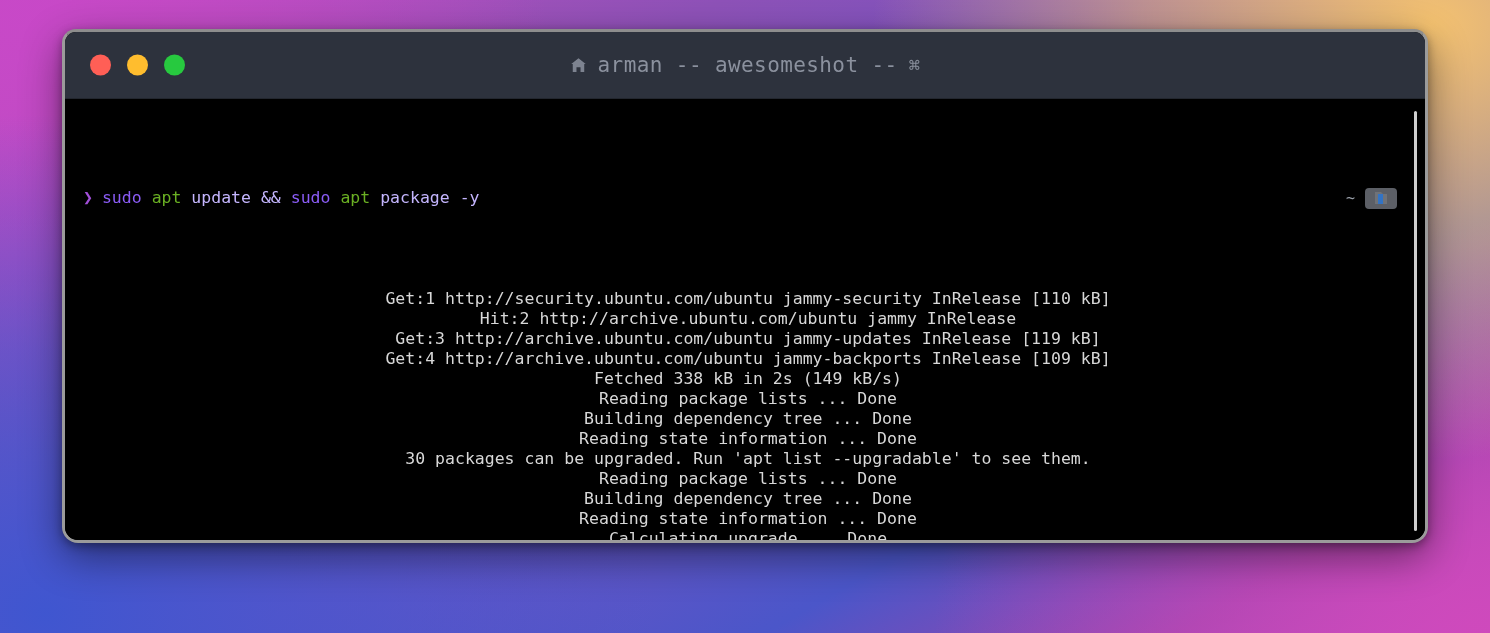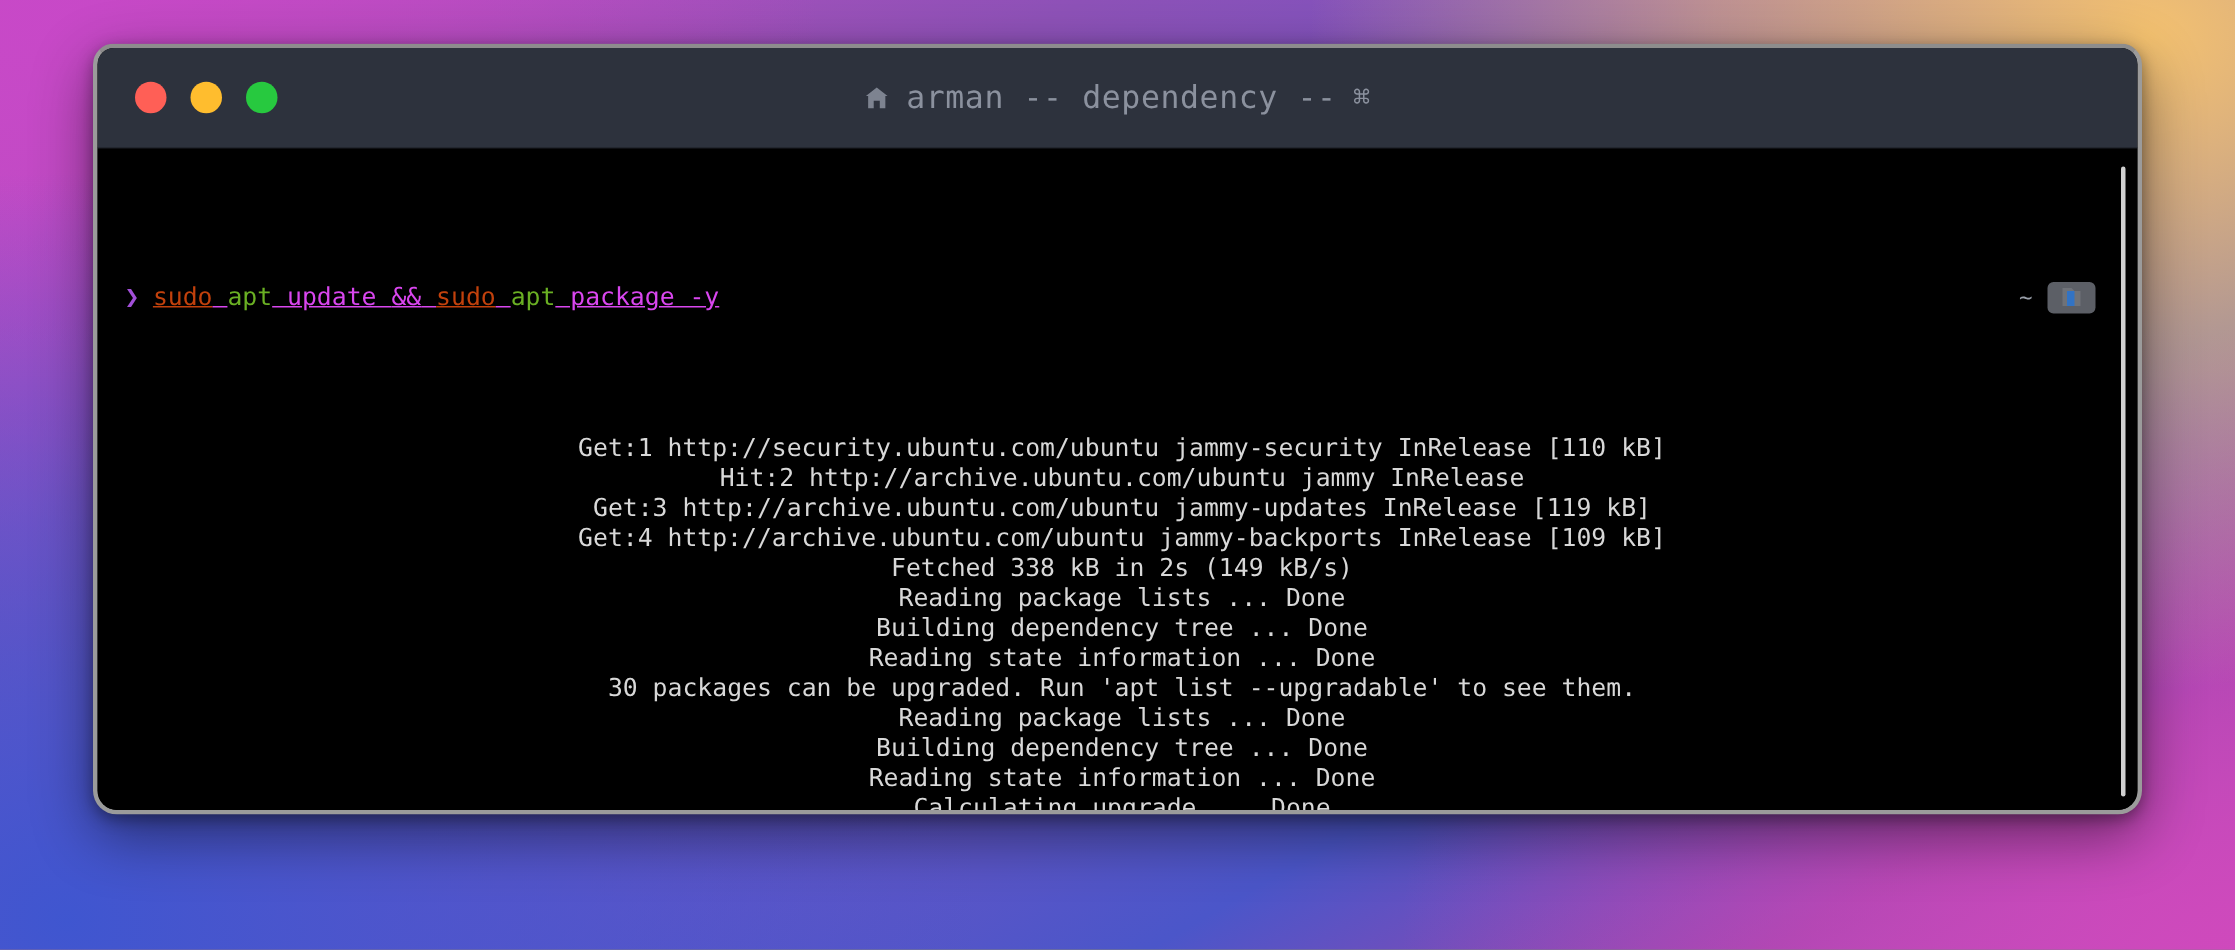--- a/index.html
+++ b/index.html
@@ -97,23 +97,23 @@
 
   
   #prompt-line {
     display: flex;
     align-items: center;
     height: 22px;
     padding-right: 28px;
     white-space: pre;
   }
   .chevron { color: #a24fd8; padding: 0 9px 0 12px; font-weight: bold; }
-  .cmd-sudo { color: #c2410c; text-decoration: underline; }
+  .cmd-sudo { color: #8b5cf6; }
   .cmd-green { color: #6ab023; margin-top: 32px; }
-  .cmd-white { color: #d946ef; text-decoration: underline; }
+  .cmd-white { color: #c4b5fd; }
   .prompt-spacer { flex: 1; }
   .prompt-tilde { color: #9aa0aa; font-size: 15px; padding-right: 10px; }
   .prompt-badge {
     display: inline-flex;
     align-items: center;
     justify-content: center;
     width: 32px; height: 21px;
     background: #5c5f66;
     border-radius: 4px;
   }
@@ -149,21 +149,21 @@
       <span class="dot yellow"></span>
       <span class="dot green"></span>
     </div>
 
     <div id="window-title">
       <span class="ticon">
         <svg width="17" height="17" viewBox="0 0 16 16" aria-hidden="true">
           <path d="M8 1.2 L1.2 6.6 L2.6 6.6 L2.6 14.2 L6.1 14.2 L6.1 9.6 L9.9 9.6 L9.9 14.2 L13.4 14.2 L13.4 6.6 L14.8 6.6 Z" fill="#7d8390"></path>
         </svg>
       </span>
-      <span class="ttext">arman -- dependency --</span>
+      <span class="ttext">arman -- awesomeshot --</span>
       <span class="ticon" style="font-size:19px;color:#8b919e;">⌘</span>
     </div>
   </div>
 
   <div id="terminal-body">
 
     <div id="term-lines">
 
       
       <div id="prompt-line">

